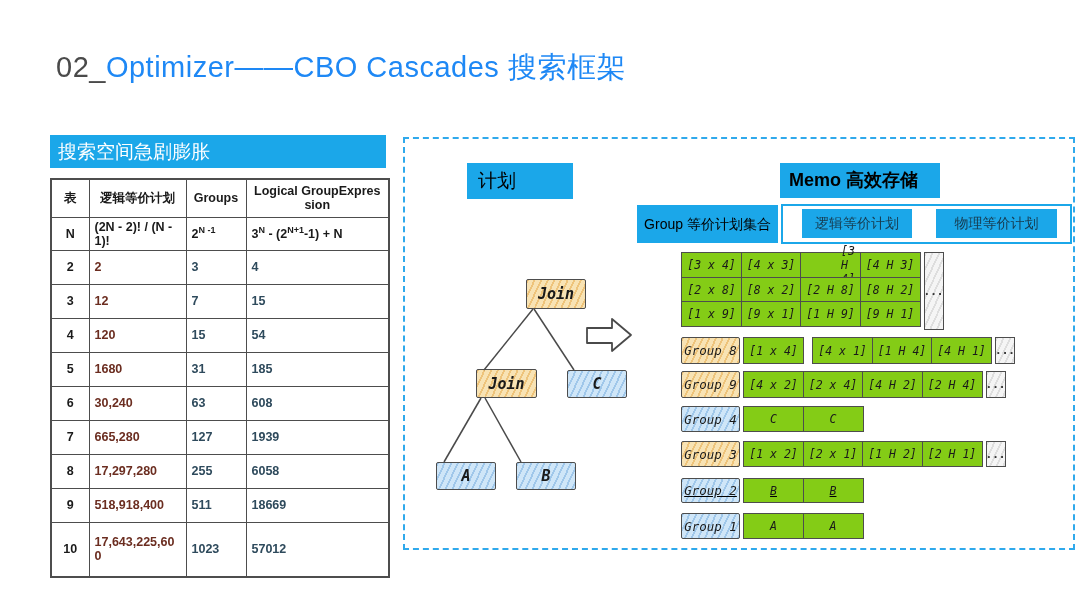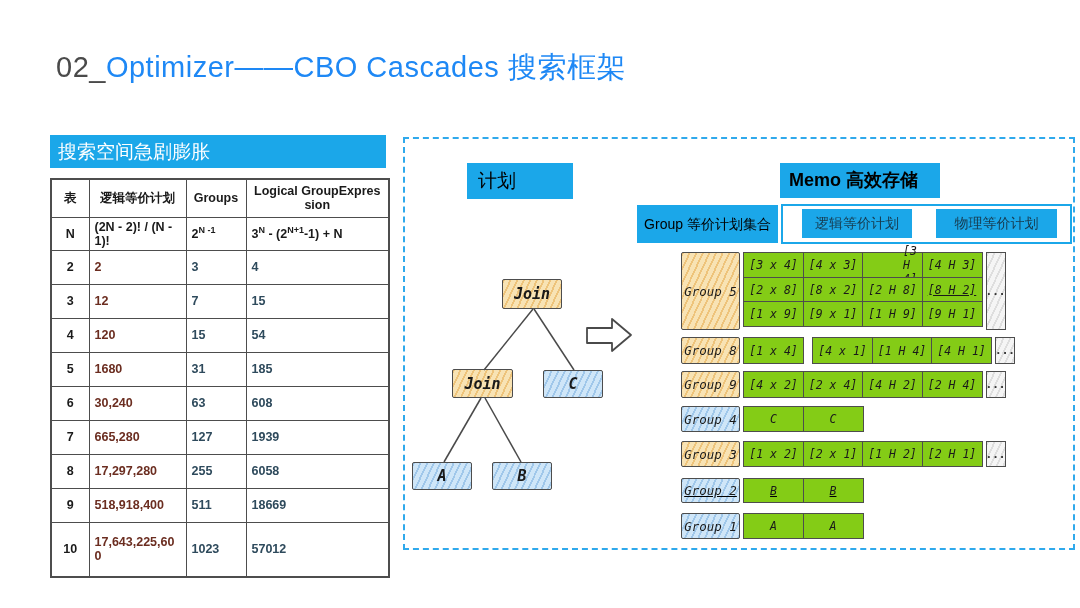--- a/index.html
+++ b/index.html
@@ -46,21 +46,21 @@
 
   
   .hatch-y{background:repeating-linear-gradient(115deg,rgba(224,152,44,.42) 0 1.8px,rgba(255,255,255,0) 1.8px 6px),#f8e3b4;}
   .hatch-b{background:repeating-linear-gradient(115deg,rgba(72,142,208,.35) 0 1.8px,rgba(255,255,255,0) 1.8px 6px),#cfe6f8;}
   .hatch-g{background:repeating-linear-gradient(115deg,rgba(110,110,110,.32) 0 1.8px,rgba(255,255,255,0) 1.8px 6px),#ececec;}
   .hatch-gl{background:repeating-linear-gradient(115deg,rgba(140,140,140,.22) 0 1.8px,rgba(255,255,255,0) 1.8px 6px),#f5f5f5;}
 
   
   .tnode{position:absolute;border:1.8px solid #4d4d4d;border-radius:2px;display:flex;
     align-items:center;justify-content:center;
-    font:italic bold 15px "DejaVu Sans Mono",monospace;color:#1a1a1a;box-sizing:border-box;}
+    font:italic bold 15px "DejaVu Sans Mono",monospace;color:#1a1a1a;box-sizing:border-box;margin-left:24px;}
 
   
   .memo{position:absolute;left:681px;top:252px;width:340px;height:300px;}
   .memo-row{position:absolute;left:0;display:flex;align-items:stretch;}
   .gcell{width:59px;border:1.7px solid #4d4d4d;border-radius:2px;margin-right:3px;
     display:flex;align-items:center;justify-content:center;
     font:italic 12.5px "DejaVu Sans Mono",monospace;color:#1a1a1a;box-sizing:border-box;flex:none;}
   .cellcol{display:flex;flex-direction:column;}
   .grow{display:flex;}
   .grow + .grow{margin-top:-1.5px;}
@@ -185,33 +185,32 @@
       <line x1="533" y1="309" x2="484" y2="370"></line>
       <line x1="534" y1="309" x2="574" y2="370"></line>
       <line x1="481" y1="398" x2="444" y2="462"></line>
       <line x1="485" y1="398" x2="521" y2="462"></line>
     </g>
     <polygon points="587,328 612,328 612,319 631,335 612,351 612,343 587,343" fill="#ffffff" stroke="#4a4a4a" stroke-width="1.8" stroke-linejoin="round"></polygon>
   </svg>
 
   <div class="memo" id="memo">
       <div class="memo-row" style="top: 0px;">
-        <div class="gcell hatch-y" style="height: 78px;">Group 5</div>
         <div class="cellcol">
           <div class="grow">
             <div class="mcell" style="height: 26px;">[3 x 4]</div>
             <div class="mcell" style="height: 26px;">[4 x 3]</div>
             <div class="mcell phys hatch-g" style="height: 26px; padding-left: 40px;">[3 H 4]</div>
             <div class="mcell phys hatch-g" style="height: 26px;">[4 H 3]</div>
           </div>
           <div class="grow">
             <div class="mcell" style="height: 26px;">[2 x 8]</div>
             <div class="mcell" style="height: 26px;">[8 x 2]</div>
             <div class="mcell phys hatch-g" style="height: 26px;">[2 H 8]</div>
-            <div class="mcell phys hatch-g" style="height: 26px; text-decoration: underline;">[8 H 2]</div>
+            <div class="mcell phys hatch-g" style="height: 26px;">[8 H 2]</div>
           </div>
           <div class="grow">
             <div class="mcell" style="height: 26px;">[1 x 9]</div>
             <div class="mcell" style="height: 26px;">[9 x 1]</div>
             <div class="mcell phys hatch-g" style="height: 26px;">[1 H 9]</div>
             <div class="mcell phys hatch-g" style="height: 26px;">[9 H 1]</div>
           </div>
         </div>
         <div class="ellip hatch-gl" style="height: 78px;">...</div>
       </div>

